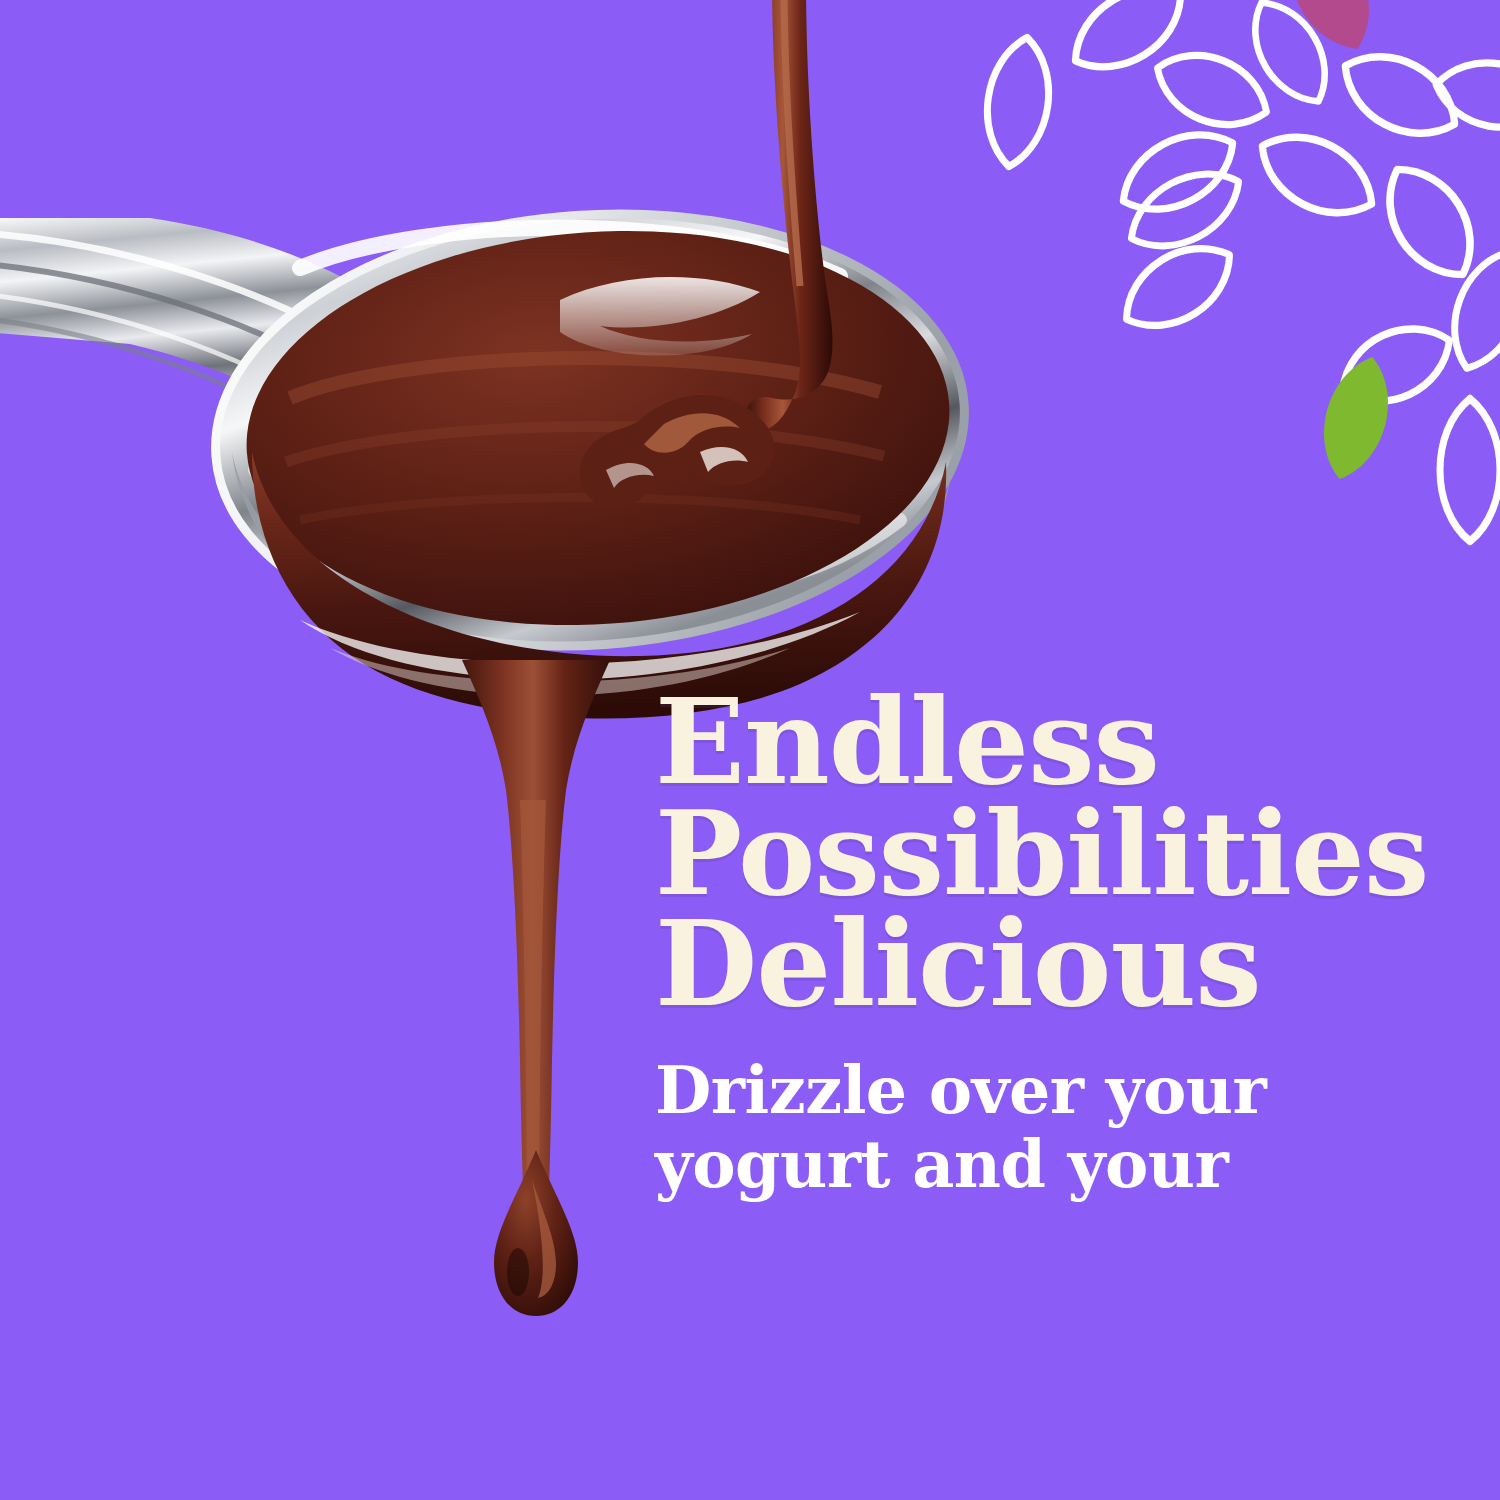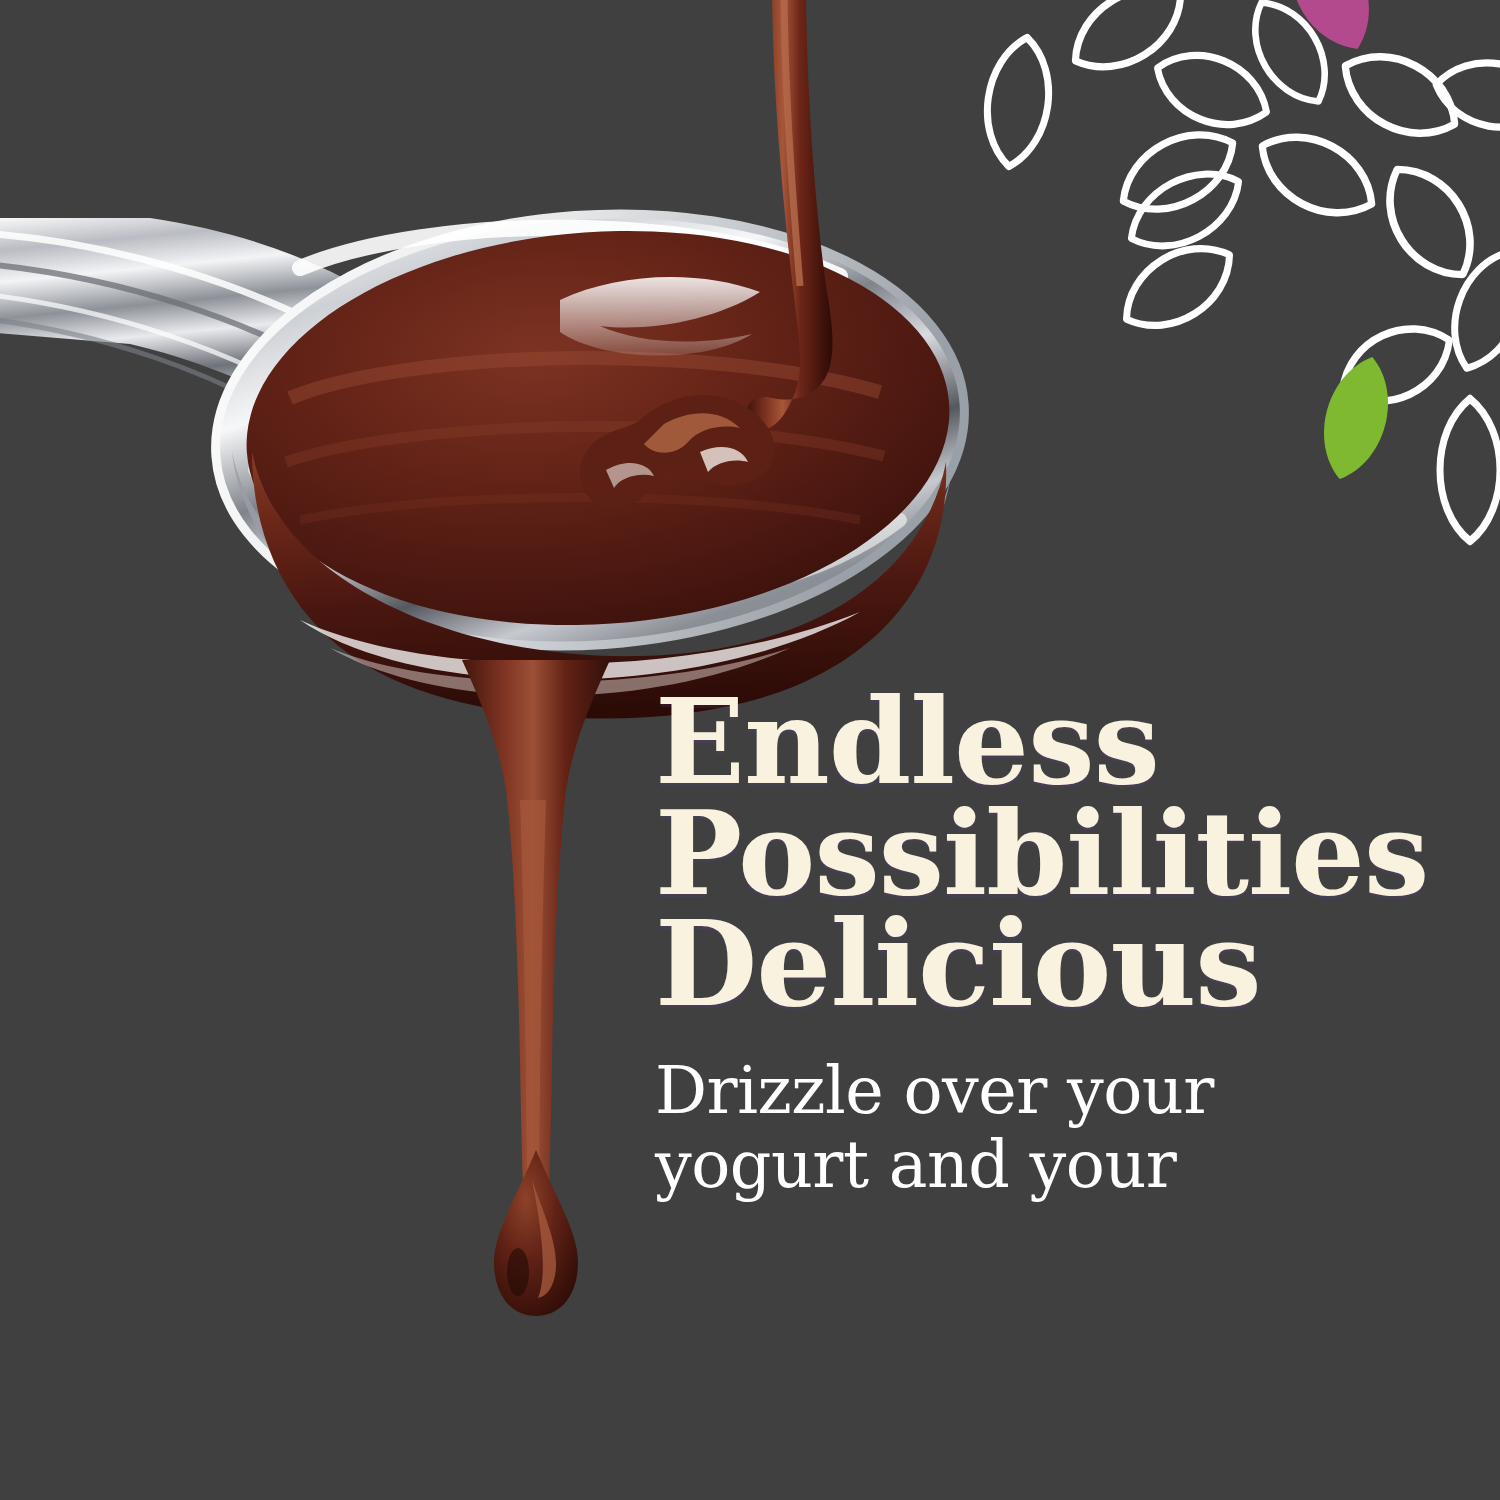--- a/index.html
+++ b/index.html
@@ -49,31 +49,31 @@
     margin: 0;
     text-shadow: 0 3px 0 rgba(90,55,150,0.22);
   }
   .headline .hl-line { display: block; white-space: nowrap; }
   .headline .hl-line.l3 { font-size: 116px; }
 
   .subcopy {
     margin: 34px 0 12px 0;
     color: #ffffff;
     font-family: "DejaVu Serif", "Liberation Serif", serif;
-    font-weight: 400;
+    font-weight: 700;
     font-size: 65px;
     line-height: 1.13;
     letter-spacing: -0.5px;
   }
   .subcopy .sub-line { display: block; white-space: nowrap; }
 </style>
 </head>
 <body>
 
-<div id="poster" style="background: #404040;">
+<div id="poster" style="background: #8b5cf6;">
 
   <svg id="leaf-pattern" viewBox="0 0 1500 1500" width="1500" height="1500">
     <defs>
 
       <g id="leafShape">
         <path d="M 0,-62 C 40,-34 40,34 0,62 C -40,34 -40,-34 0,-62 Z"></path>
       </g>
     </defs>
 
     <g stroke="#ffffff" stroke-width="7" fill="none" stroke-linejoin="round">

